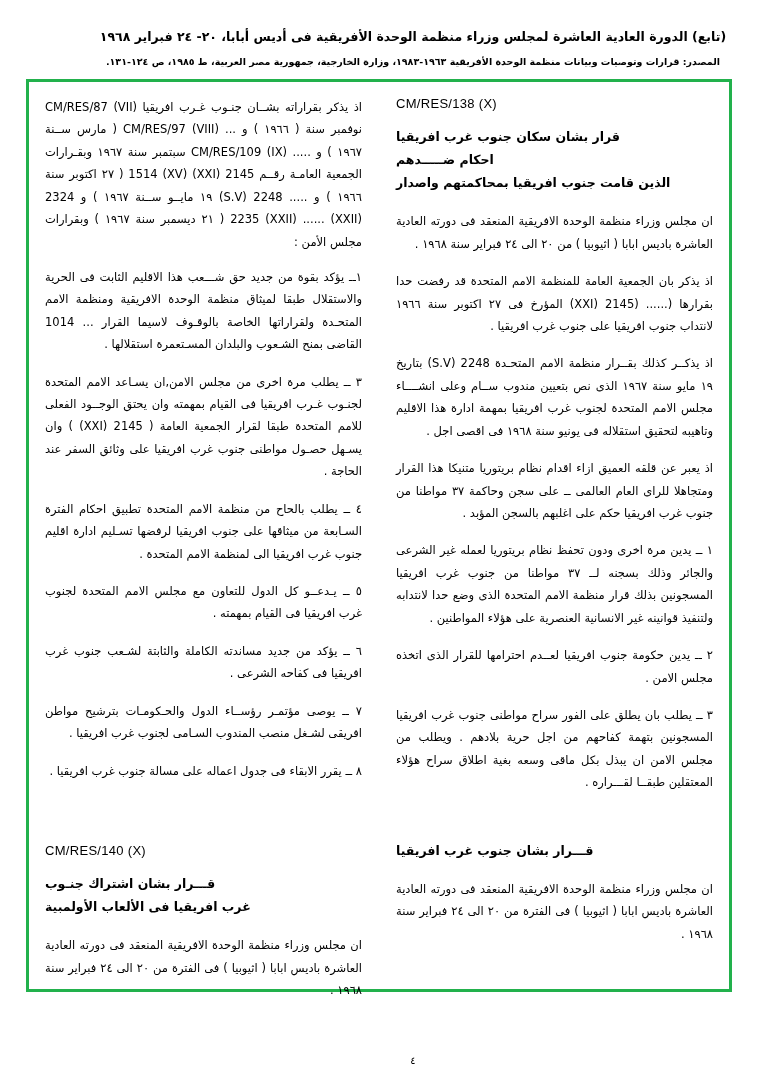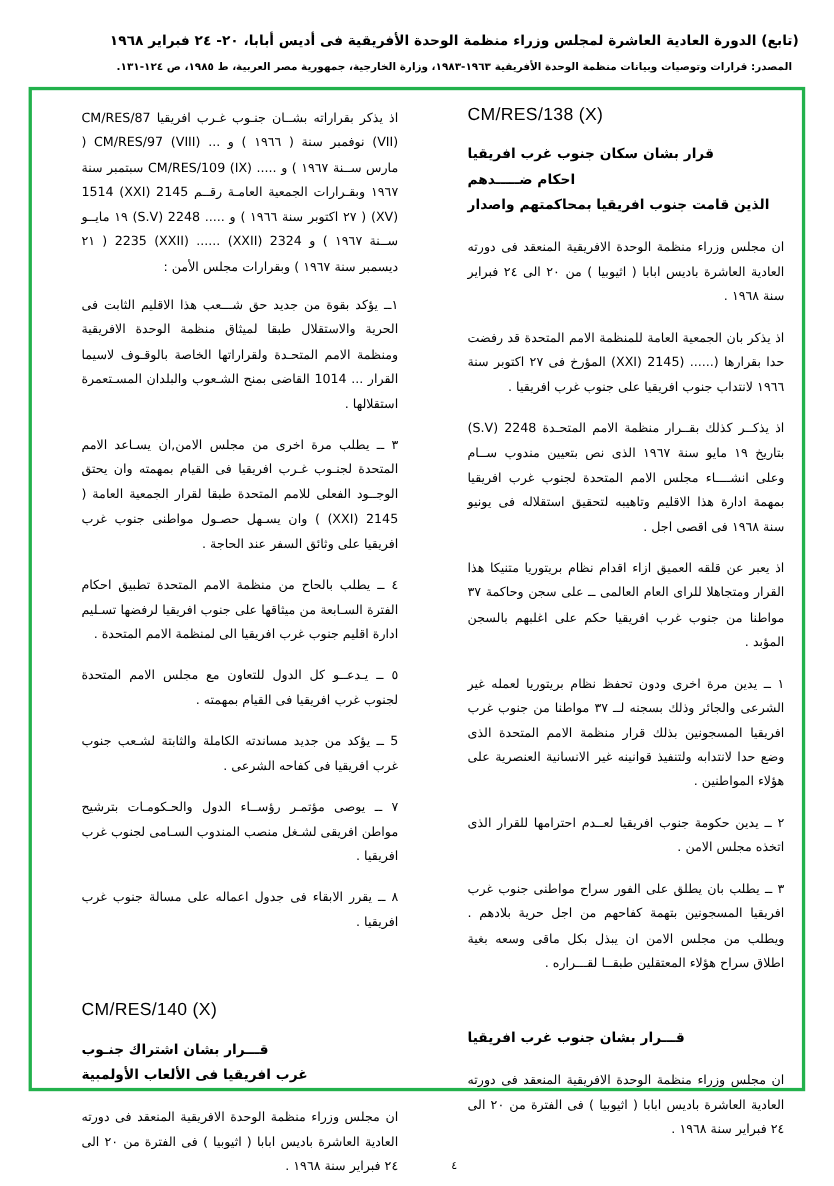--- a/index.html
+++ b/index.html
@@ -53,28 +53,27 @@
     display: flex;
     flex-direction: row;
     gap: 22px;
     height: 100%;
     box-sizing: border-box;
   }
   .col {
     flex: 1 1 50%;
     direction: rtl;
     box-sizing: border-box;
-    margin-left: 29px;
   }
   .col-right { padding-left: 6px; }
   .col-left { padding-right: 6px; }
 
   .res-id {
     font-family: "Liberation Sans", sans-serif;
-    font-size: 16px;
+    font-size: 13px;
     direction: ltr;
     text-align: left;
     margin: 0 0 14px 0;
     letter-spacing: 0.3px;
   }
   .res-title {
     text-align: left;
     font-size: 12.5px;
     font-weight: bold;
     line-height: 1.85;
@@ -136,21 +135,21 @@
         <div class="para">ان مجلس وزراء منظمة الوحدة الافريقية المنعقد فى دورته العادية العاشرة باديس ابابا ( اثيوبيا ) فى الفترة من ٢٠ الى ٢٤ فبراير سنة ١٩٦٨ .</div>
       </div>
 
       <div class="col col-left">
         <div class="para tight">اذ يذكر بقراراته بشــان جنـوب غـرب افريقيا CM/RES/87 (VII) نوفمبر سنة ( ١٩٦٦ ) و ... CM/RES/97 (VIII) ( مارس ســنة ١٩٦٧ ) و ..... (IX) CM/RES/109 سبتمبر سنة ١٩٦٧ وبقـرارات الجمعية العامـة رقــم 2145 (XXI) 1514 (XV) ( ٢٧ اكتوبر سنة ١٩٦٦ ) و ..... 2248 (S.V) ١٩ مايــو ســنة ١٩٦٧ ) و 2324 (XXII) ...... 2235 (XXII) ( ٢١ ديسمبر سنة ١٩٦٧ ) وبقرارات مجلس الأمن :</div>
 
         <div class="para">١ــ يؤكد بقوة من جديد حق شـــعب هذا الاقليم الثابت فى الحرية والاستقلال طبقا لميثاق منظمة الوحدة الافريقية ومنظمة الامم المتحـدة ولقراراتها الخاصة بالوقـوف لاسيما القرار ... 1014 القاضى بمنح الشـعوب والبلدان المسـتعمرة استقلالها .</div>
         <div class="para">٣ ــ يطلب مرة اخرى من مجلس الامن,ان يسـاعد الامم المتحدة لجنـوب غـرب افريقيا فى القيام بمهمته وان يحتق الوجــود الفعلى للامم المتحدة طبقا لقرار الجمعية العامة ( 2145 (XXI) ) وان يسـهل حصـول مواطنى جنوب غرب افريقيا على وثائق السفر عند الحاجة .</div>
         <div class="para">٤ ــ يطلب بالحاح من منظمة الامم المتحدة تطبيق احكام الفترة السـابعة من ميثاقها على جنوب افريقيا لرفضها تسـليم ادارة اقليم جنوب غرب افريقيا الى لمنظمة الامم المتحدة .</div>
         <div class="para">٥ ــ يـدعــو كل الدول للتعاون مع مجلس الامم المتحدة لجنوب غرب افريقيا فى القيام بمهمته .</div>
-        <div class="para">5 ــ يؤكد من جديد مساندته الكاملة والثابتة لشـعب جنوب غرب افريقيا فى كفاحه الشرعى .</div>
+        <div class="para">٦ ــ يؤكد من جديد مساندته الكاملة والثابتة لشـعب جنوب غرب افريقيا فى كفاحه الشرعى .</div>
         <div class="para">٧ ــ يوصى مؤتمـر رؤســاء الدول والحـكومـات بترشيح مواطن افريقى لشـغل منصب المندوب السـامى لجنوب غرب افريقيا .</div>
         <div class="para">٨ ــ يقرر الابقاء فى جدول اعماله على مسالة جنوب غرب افريقيا .</div>
 
         <div class="block-gap-xl"></div>
 
         <div class="res-id">CM/RES/140 (X)</div>
         <div class="res-title">
           <div>قـــرار بشان اشتراك جنـوب</div>
           <div>غرب افريقيا فى الألعاب الأولمبية</div>
         </div>

